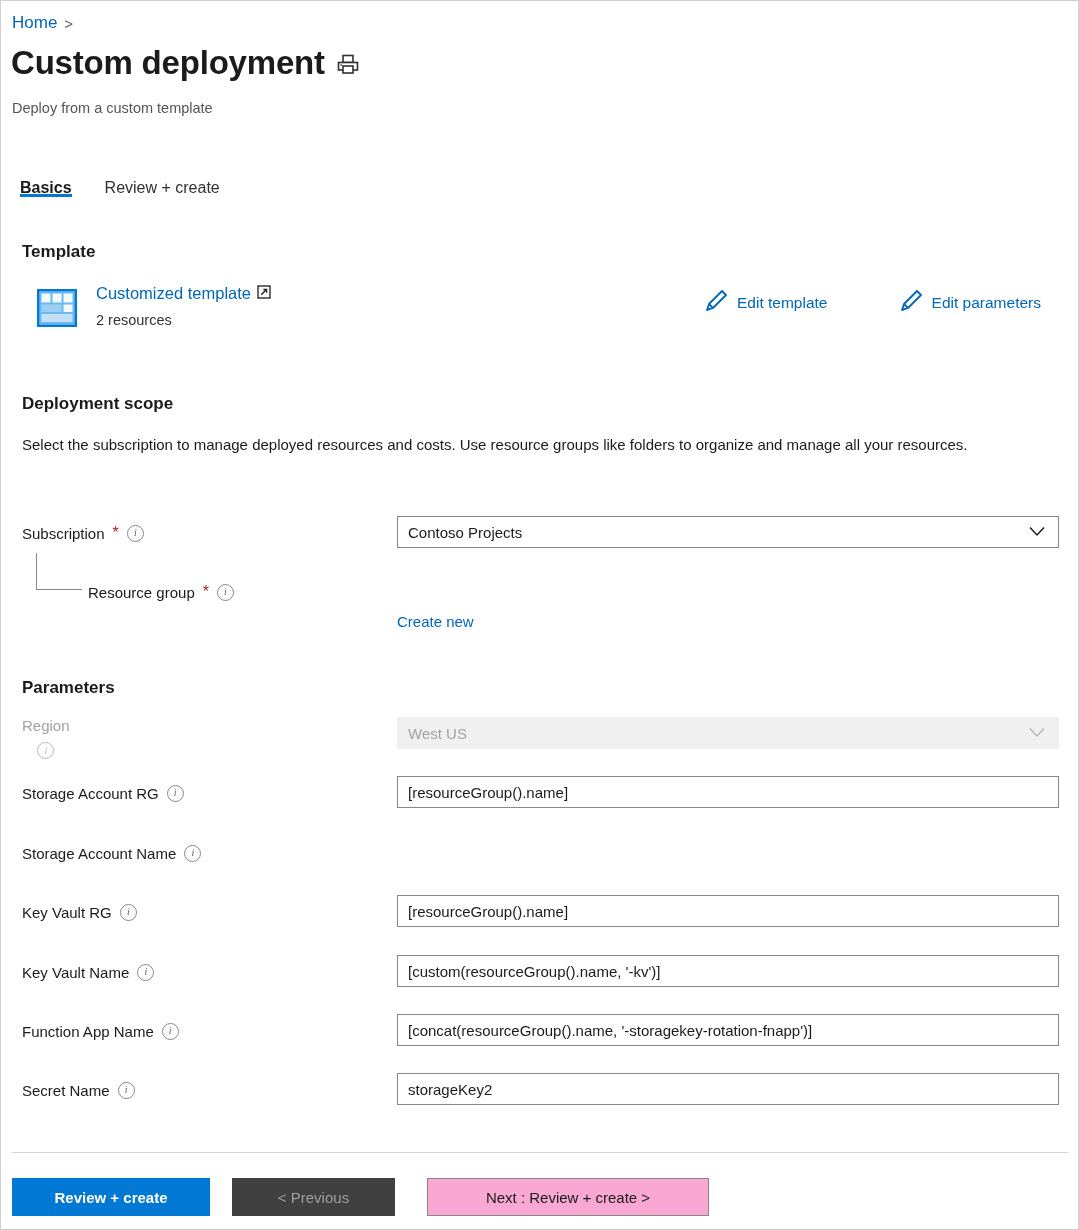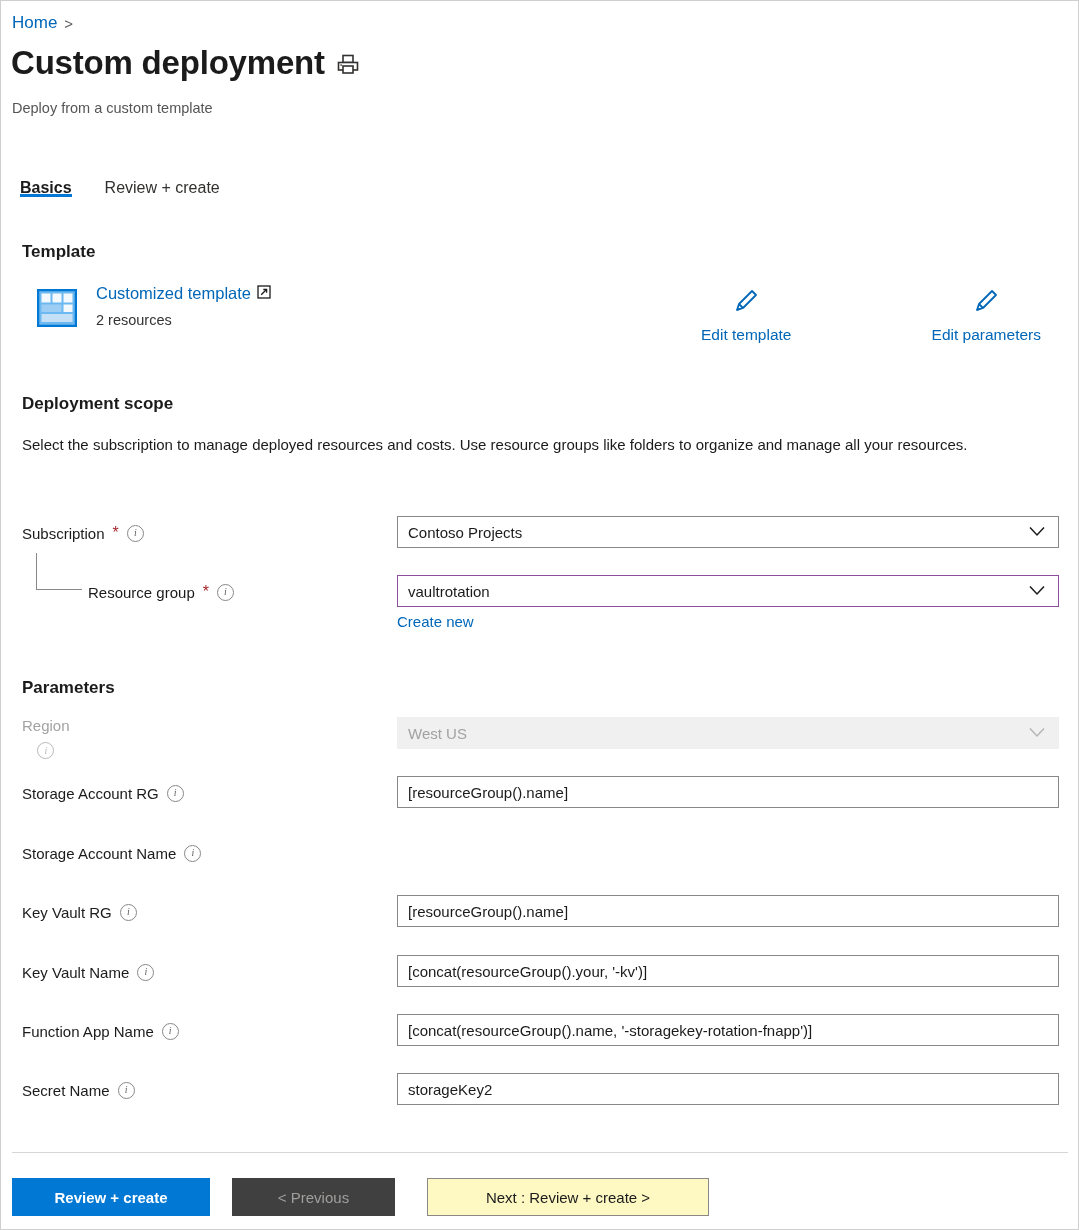--- a/index.html
+++ b/index.html
@@ -137,21 +137,21 @@
   .edit-actions {
     position: absolute;
     top: 285px;
     left: 700px;
     width: 340px;
     display: flex;
     justify-content: space-between;
   }
   .edit-action {
     display: flex;
-    flex-direction: column;
+    flex-direction: row;
     align-items: center;
     gap: 6px;
     color: #0067b8;
     font-size: 15.5px;
     cursor: pointer;
   }
 
   
   .scope-desc {
     position: absolute;
@@ -293,21 +293,21 @@
     font-weight: 700;
     width: 198px;
   }
   .btn.disabled {
     background: #404040;
     color: #a19f9d;
     width: 163px;
     cursor: default;
   }
   .btn.secondary {
-    background: #fef9c3;
+    background: #f9a8d4;
     color: #1b1b1b;
     border: 1px solid #8a8886;
     width: 282px;
     margin-left: 10px;
   }
 </style>
 </head>
 <body>
 
 <div class="page">
@@ -404,28 +404,20 @@
   </div>
 
   <div class="tree-line"></div>
 
   <div class="row" style="top:574px">
     <div class="label indent">
       <span>Resource group</span>
       <span class="req">*</span>
       <span class="info">i</span>
     </div>
-    <div class="field select focus">
-      <span class="field-val">vaultrotation</span>
-      <span class="chev">
-        <svg width="18" height="12" viewBox="0 0 18 12">
-            <path d="M2 2 L9 9.5 L16 2" fill="none" stroke="#1b1b1b" stroke-width="1.5"></path>
-          </svg>
-      </span>
-    </div>
   </div>
   <div class="create-new">Create new</div>
 
   <div class="section-h" id="h-params">Parameters</div>
 
   <div class="row" style="top:716px">
     <div class="label dim">
       <span>Region</span>
       <span class="info dim">i</span>
     </div>
@@ -465,21 +457,21 @@
       <span class="field-val">[resourceGroup().name]</span>
     </div>
   </div>
 
   <div class="row" style="top:954px">
     <div class="label">
       <span>Key Vault Name</span>
       <span class="info">i</span>
     </div>
     <div class="field">
-      <span class="field-val">[concat(resourceGroup().your, '-kv')]</span>
+      <span class="field-val">[custom(resourceGroup().name, '-kv')]</span>
     </div>
   </div>
 
   <div class="row" style="top:1013px">
     <div class="label">
       <span>Function App Name</span>
       <span class="info">i</span>
     </div>
     <div class="field">
       <span class="field-val">[concat(resourceGroup().name, '-storagekey-rotation-fnapp')]</span>

